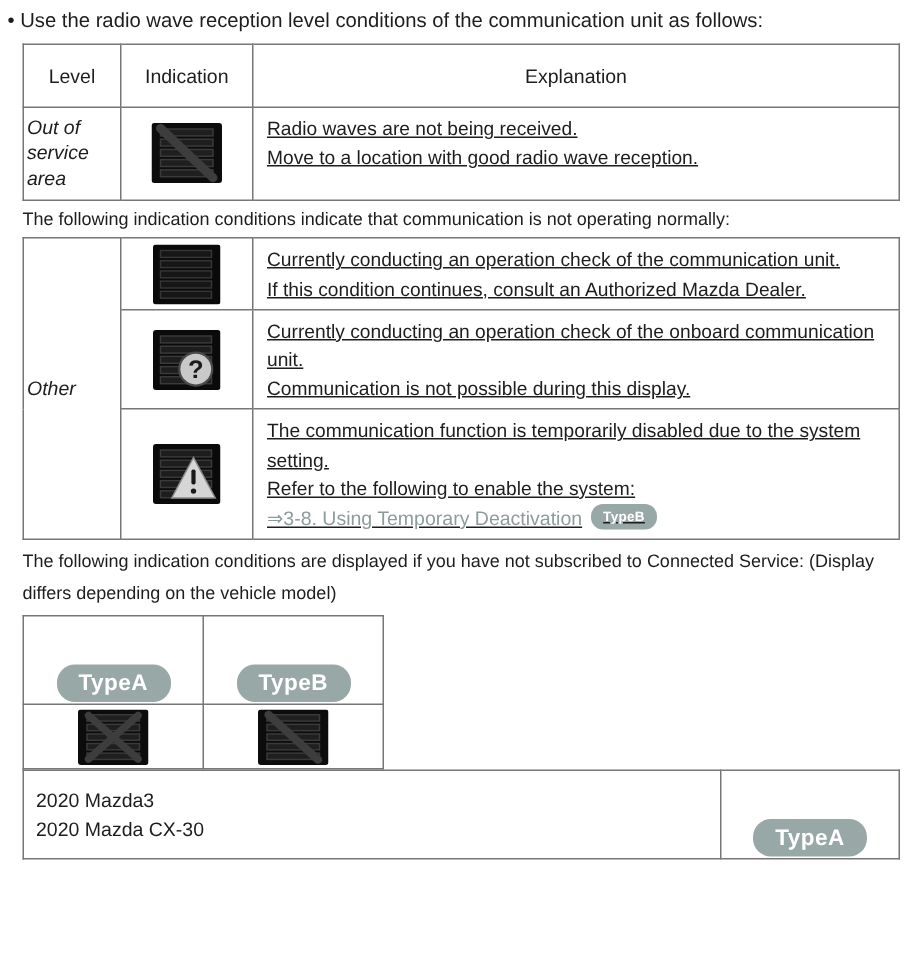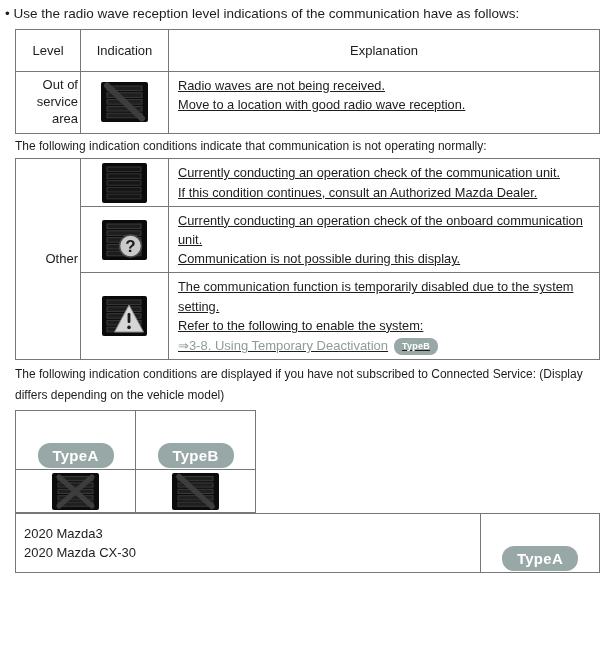--- a/index.html
+++ b/index.html
@@ -15,25 +15,25 @@
   .bullet-line{font-size:13.5px;line-height:1.25;margin:0 0 6px 0;}
   .para{font-size:12px;line-height:1.3;margin:5px 0 4px 10px;}
   .para.wide{line-height:1.75;margin-top:4px;}
   .para.models{margin-top:20px;}
   table{border-collapse:collapse;margin-left:10px;table-layout:fixed;}
   td,th{border:1px solid #777;font-weight:normal;font-size:13px;}
   th{font-size:13px;padding:13px 0;}
   .t-main{width:585px;}
   .col-level{width:65px;}
   .col-icon{width:88px;}
-  .cell-level{text-align:right;vertical-align:middle;line-height:1.3;padding:2px;}
+  .cell-level{text-align:left;vertical-align:middle;line-height:1.3;padding:2px;font-style:italic;}
   .cell-icon{text-align:center;vertical-align:middle;}
   .cell-exp{vertical-align:top;padding:4px 8px 4px 9px;font-size:12.8px;line-height:1.5;text-decoration:underline;}
   .pre{white-space:pre-line;}
-  .linkline{margin-top:1px;display:flex;align-items:flex-end;gap:6px;}
+  .linkline{margin-top:1px;display:flex;align-items:flex-start;gap:6px;}
   .xref{color:#8d9c9b;font-size:13px;}
   .badge{
     display:inline-block;background:#98a8a7;color:#ffffff;
     font-weight:bold;text-align:center;
     border-radius:12px;font-size:15px;
     padding:4px 0;width:76px;letter-spacing:.3px;margin-top:31px;
   }
   .badge-small{
     display:inline-block;background:#98a8a7;color:#ffffff;
     font-weight:bold;border-radius:8px;
@@ -44,21 +44,21 @@
   .t-models{width:585px;}
   .cell-models{vertical-align:middle;padding:3px 8px;font-size:13px;line-height:1.5;width:448px;}
   .cell-badge{text-align:center;vertical-align:middle;}
   svg.sig{display:block;margin:0 auto;}
 </style>
 </head>
 <body>
 
 <div class="page">
 
-  <p class="bullet-line">• Use the radio wave reception level indications of the communication have as follows:</p>
+  <p class="bullet-line">• Use the radio wave reception level conditions of the communication unit as follows:</p>
 
   <table class="t-main">
     <colgroup>
         <col class="col-level">
         <col class="col-icon">
         <col>
       </colgroup>
     <tbody>
         <tr>
       <th>Level</th>

